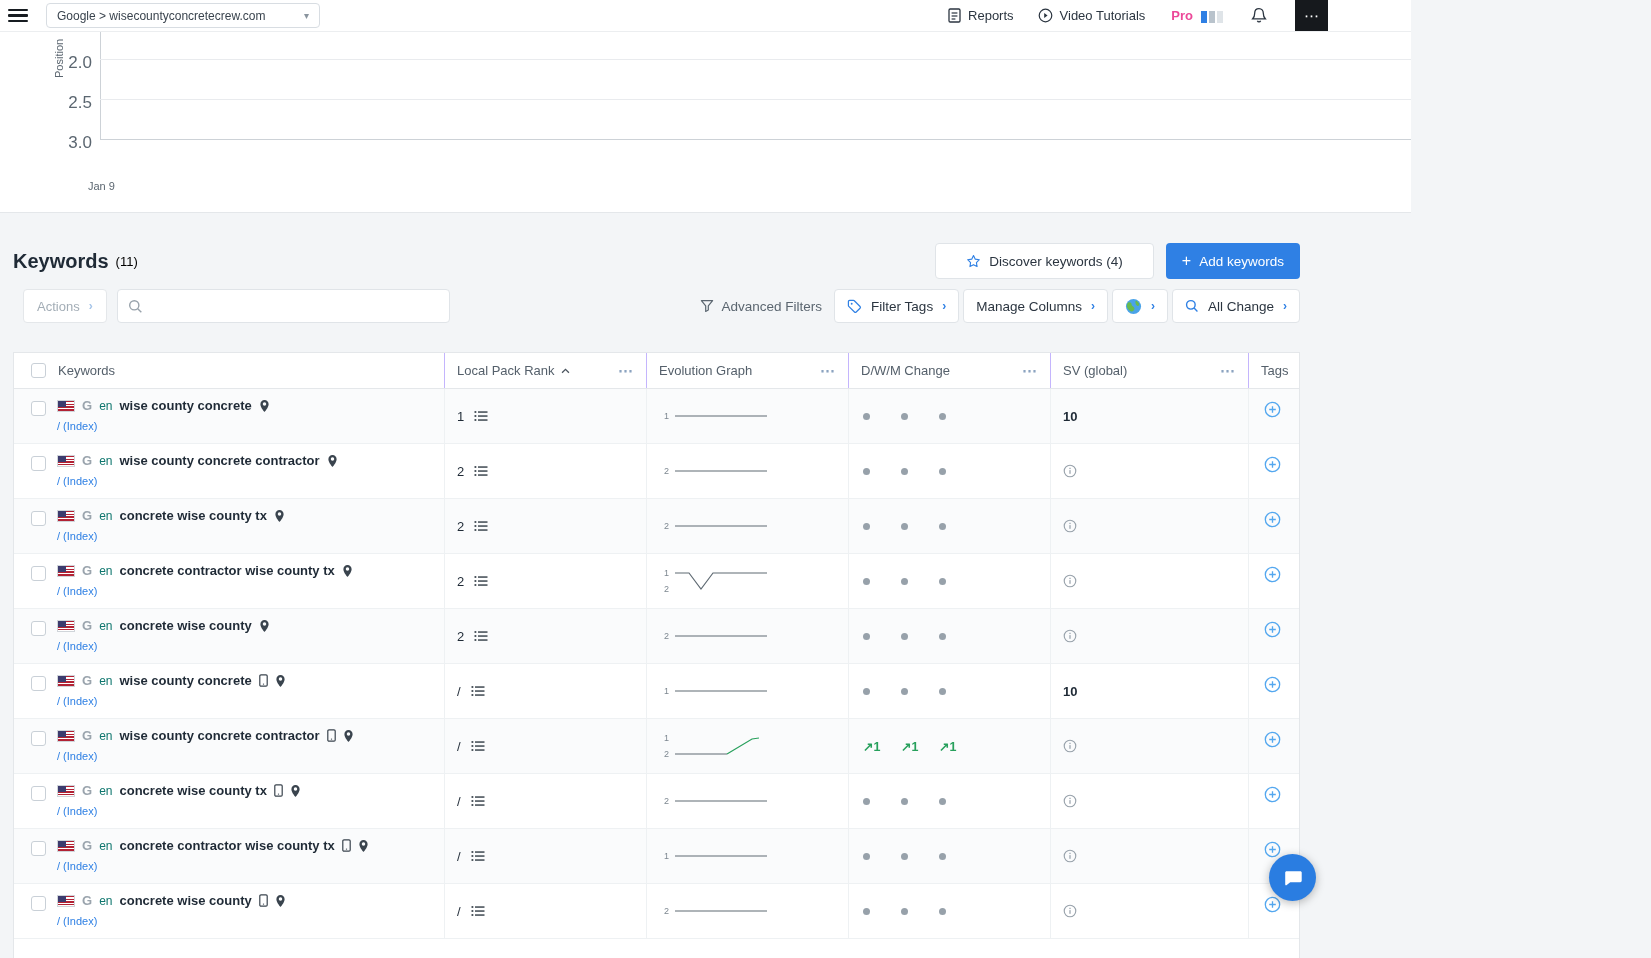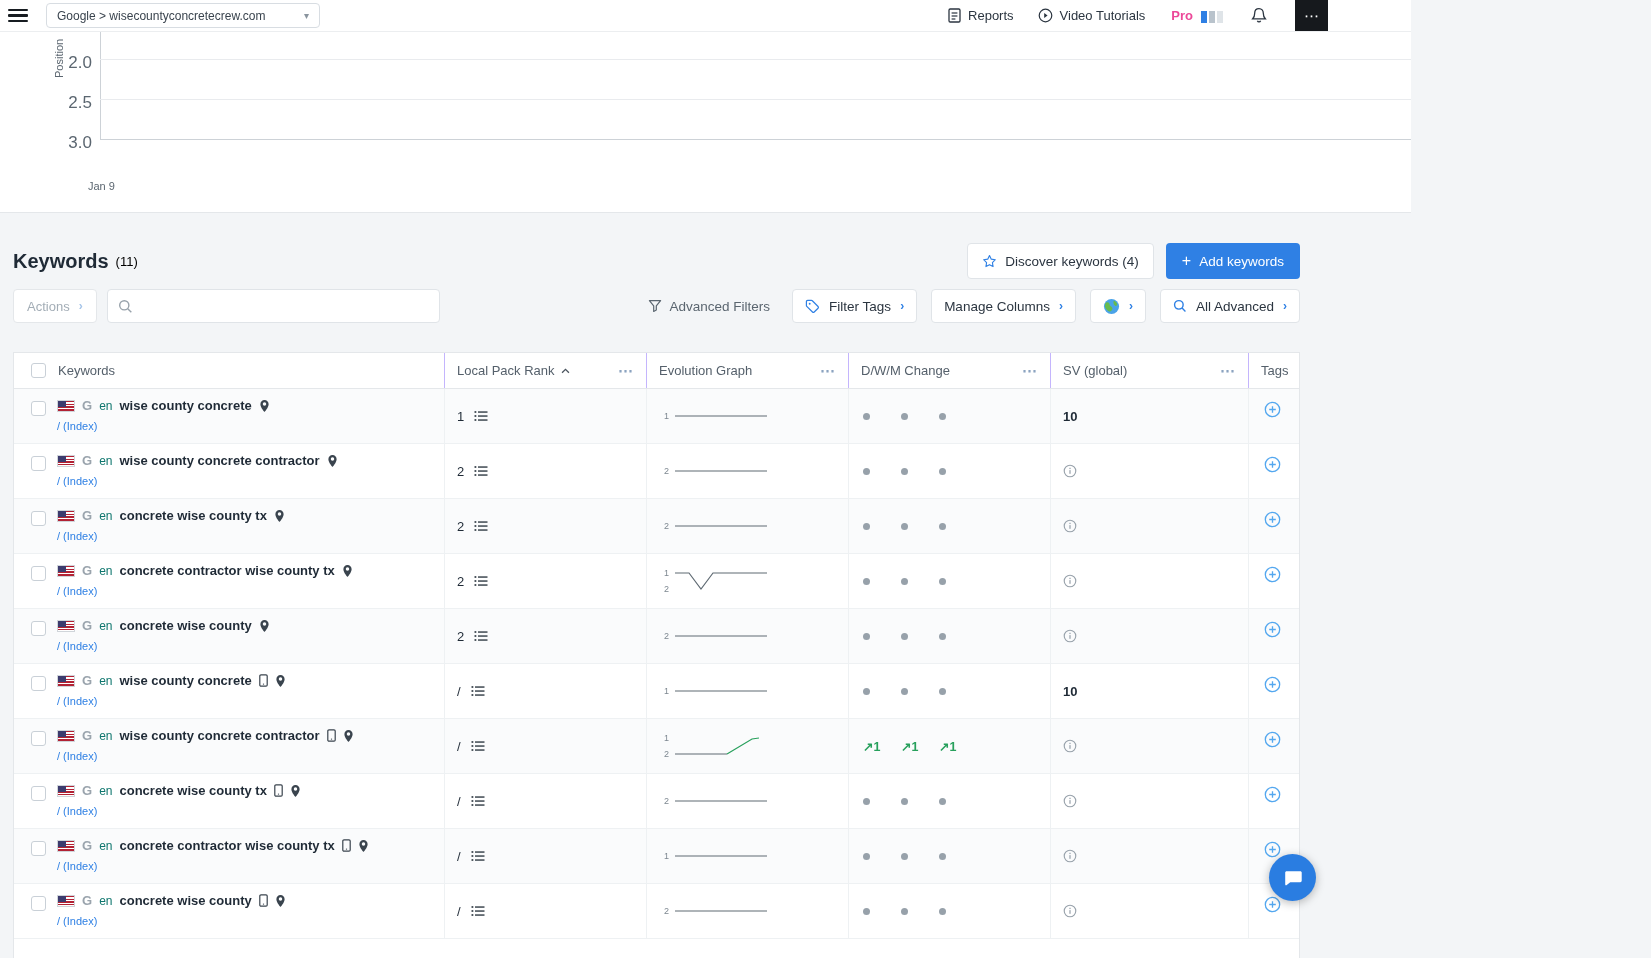--- a/index.html
+++ b/index.html
@@ -29,32 +29,32 @@
   .ytick { position:absolute; width:34px; left:58px; text-align:right; font-size:17px; color:#5b6670; }
   .xtick { position:absolute; top:148px; font-size:11px; color:#5b6670; }
   .ylab { position:absolute; left:53px; top:46px; transform:rotate(-90deg); transform-origin:0 0; font-size:11px; color:#5b6670; white-space:nowrap; }
 
   
   .kw-head { display:flex; align-items:center; margin:30px 111px 0 13px; }
   .kw-title { font-size:20px; font-weight:600; color:#1f2a36; }
   .kw-count { font-size:13px; color:#000000; margin-left:7px; }
   .kw-head-btns { margin-left:auto; display:flex; gap:12px; }
   .btn { display:flex; align-items:center; border-radius:4px; cursor:pointer; }
-  .btn-discover { height:36px; gap:8px; font-size:13.5px; color:#2b3540; background:#fff; border:1px solid #e0e4e8; padding:0 14px; }
+  .btn-discover { height:36px; gap:8px; font-size:13.5px; color:#2b3540; background:#fff; border:1px solid #e0e4e8; padding:0 30px; }
   .btn-add { height:36px; background:#2f80e4; color:#fff; font-size:13.5px; padding:0 16px; gap:8px; border:none; }
   .btn-add .plus { font-size:16px; font-weight:400; }
 
   
   .kw-toolbar { display:flex; align-items:center; margin:10px 111px 0 13px; gap:10px; }
-  .btn-actions { height:34px; padding:0 13px; background:#fff; border:1px solid #e4e7ea; color:#a3adb6; font-size:13px; gap:9px; }
+  .btn-actions { height:34px; padding:0 13px; background:#fff; border:1px solid #e4e7ea; color:#a3adb6; font-size:13px; gap:9px;margin-left:10px; }
   .chev-blue { color:#2f80e4; font-size:12px; font-weight:700; }
   .chev-muted { color:#a5c4e8; font-size:12px; font-weight:700; }
   .search-box { width:333px; height:34px; border:1px solid #e0e4e8; border-radius:4px; background:#fff; display:flex; align-items:center; padding:0 10px; gap:8px; }
   .search-box input { border:none; outline:none; flex:1; font-size:13px; font-family:inherit; color:#1f2a36; background:transparent; }
-  .toolbar-right { margin-left:auto; display:flex; gap:14px; }
+  .toolbar-right { margin-left:auto; display:flex; gap:4px; }
   .adv-filters { display:flex; align-items:center; gap:8px; color:#5b6670; font-size:13.5px; cursor:pointer; margin-right:8px; }
   .btn-white { height:34px; background:#fff; border:1px solid #e0e4e8; padding:0 12px; gap:9px; font-size:13.5px; color:#2b3540; }
 
   
   .ktable { margin:29px 111px 0 13px; background:#fff; border:1px solid #e4e7ea; border-bottom:none; min-height:606px; }
   .thead, .trow { display:grid; grid-template-columns:430px 202px 202px 202px 198px 206px 85px; }
   .thead { height:36px; border-bottom:1px solid #e4e7ea; }
   .th { display:flex; align-items:center; height:100%; padding:0 12px; font-size:13px; color:#55606b; border-left:1px solid #c4b5fd; }
   .th:first-child { border-left:none; padding-left:17px; }
   .th .hdots { margin-left:auto; color:#8ba3c0; font-size:15px; font-weight:700; cursor:pointer; letter-spacing:1px; }
@@ -230,21 +230,21 @@
         </span>
         <span class="chev-blue">›</span>
       </div>
       <div class="btn btn-white">
         <span class="icn static">
           <svg width="14" height="14" viewBox="0 0 16 16">
               <circle cx="6.7" cy="6.7" r="4.9" fill="none" stroke="#2f80e4" stroke-width="1.6"></circle>
               <line x1="10.4" y1="10.4" x2="14.2" y2="14.2" stroke="#2f80e4" stroke-width="1.6"></line>
             </svg>
         </span>
-        <span>All Advanced</span>
+        <span>All Change</span>
         <span class="chev-blue">›</span>
       </div>
     </div>
   </div>
 
   <div class="ktable">
     <div class="thead">
       <div class="th">
         <span class="cbx" style="margin-right:12px"></span>
         <span>Keywords</span>

